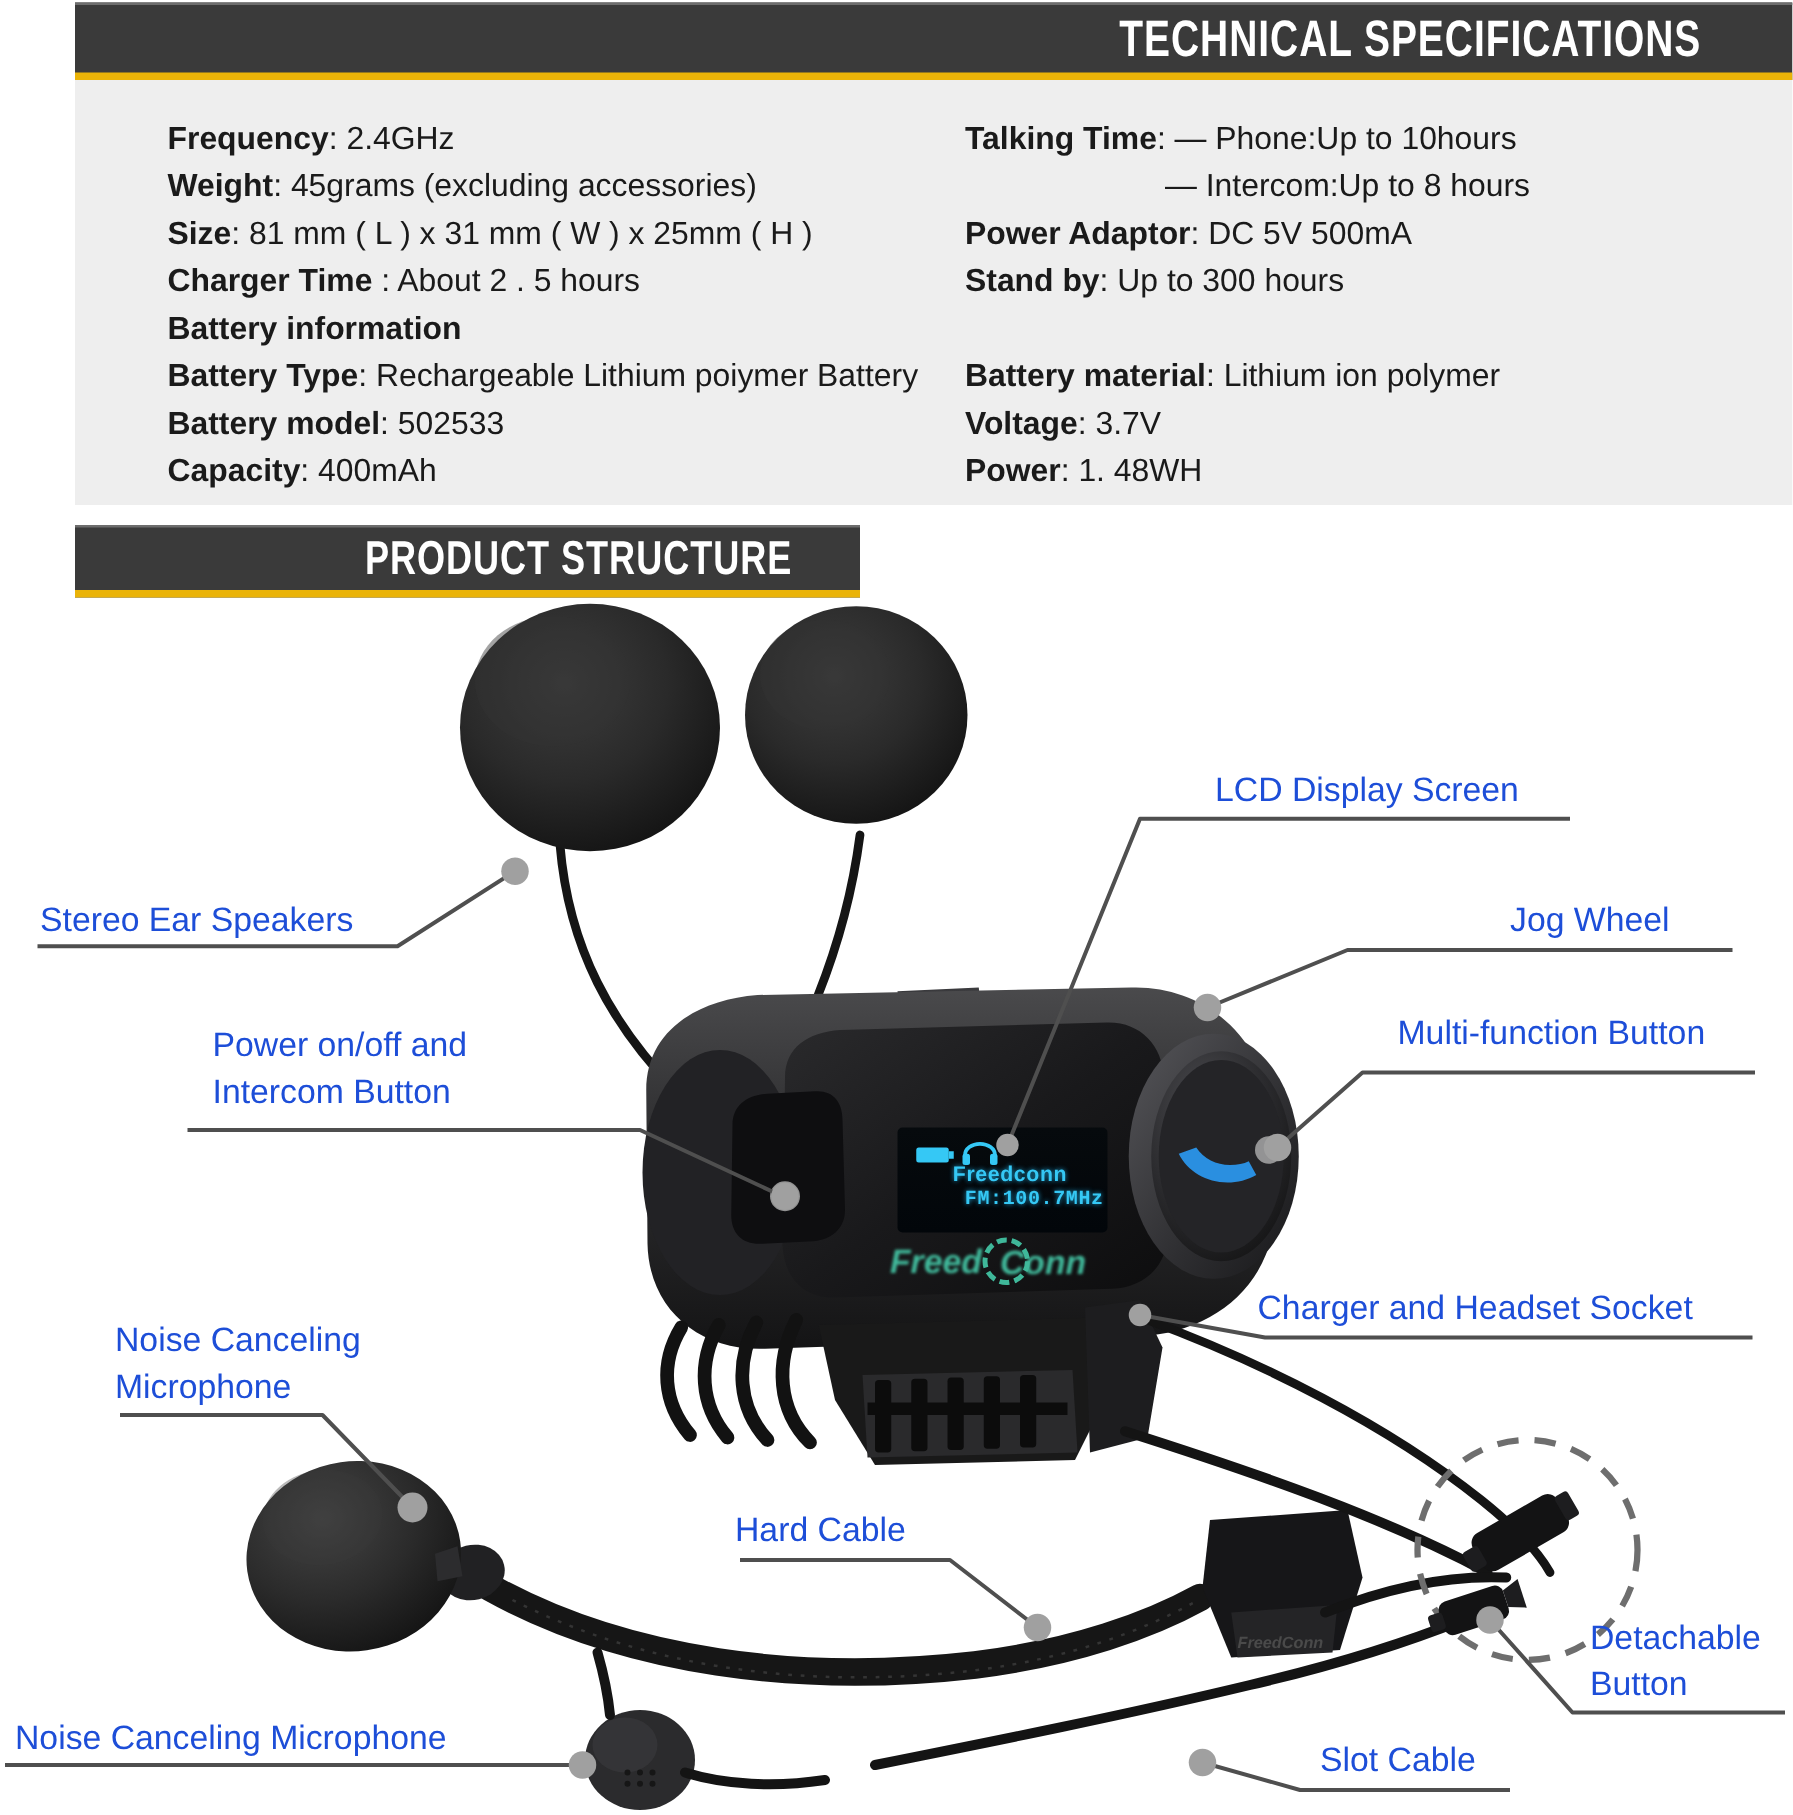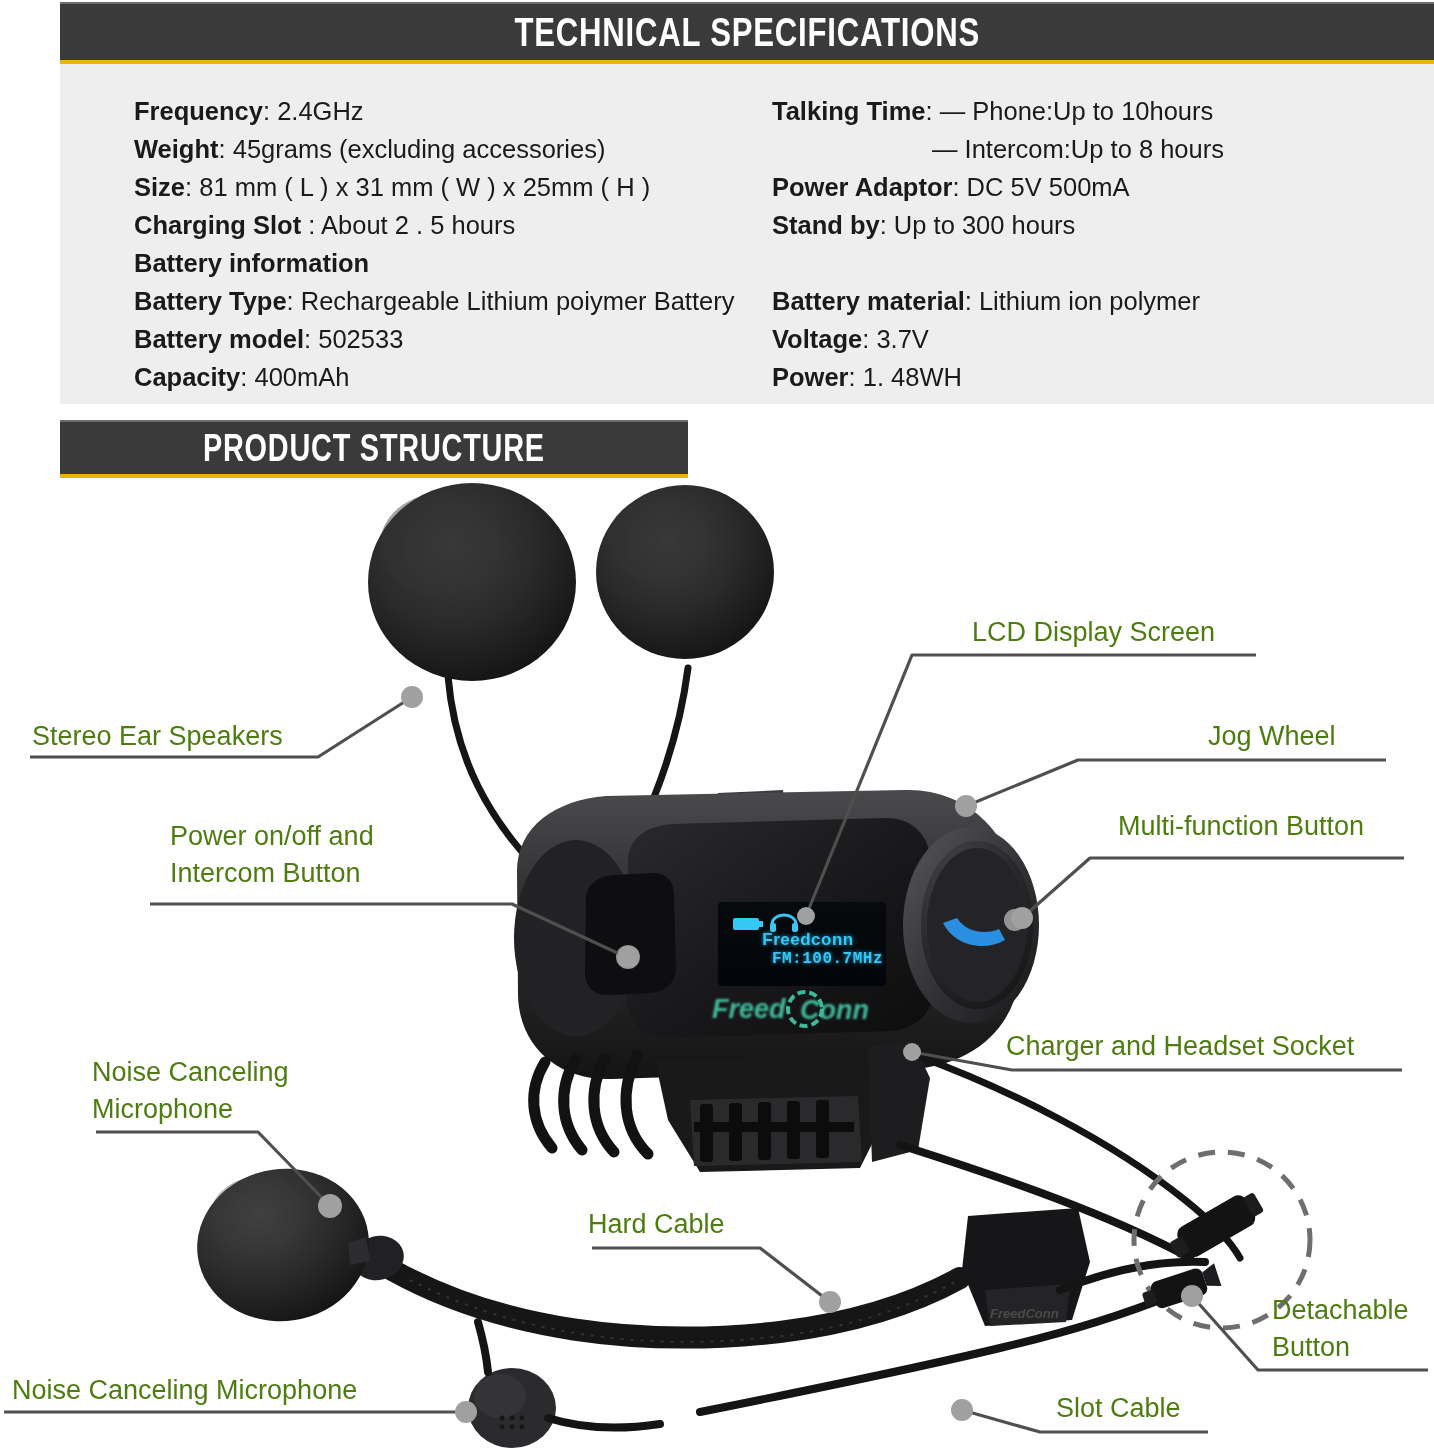--- a/index.html
+++ b/index.html
@@ -10,23 +10,23 @@
     overflow: hidden;
   }
   .page { position: relative; width: 1434px; height: 1452px; background: #fff; }
 
   
   .banner {
     position: absolute;
     background: #3a3a3a;
     display: flex;
     align-items: center;
-    justify-content: center;
+    justify-content: flex-end;
     border-top: 2px solid #6d6d6d;
-    border-bottom: 4px solid #eab308;
+    border-bottom: 6px solid #eab308;
   }
   .banner-text {
     color: #ffffff;
     font-weight: bold;
     letter-spacing: 1px;
     transform: scaleX(0.76);
     white-space: nowrap;
   }
   #banner-specs { left: 60px; top: 2px; width: 1374px; height: 62px; }
   #banner-specs .banner-text { font-size: 41px; }
@@ -50,21 +50,21 @@
     white-space: nowrap;
   }
   .spec-line b { font-weight: bold; }
   .spec-gap { height: 38px; }
   .spec-indent { padding-left: 160px; }
 
   
   .callout {
     position: absolute;
     font-size: 27px;
-    color: #4d7c0f;
+    color: #1d4ed8;
     line-height: 37px;
     white-space: nowrap;
   }
   .callout.two-line { white-space: normal; }
 
   svg.overlay {
     position: absolute; left: 0; top: 0;
     width: 1434px; height: 1452px;
     pointer-events: none;
   }
@@ -80,21 +80,21 @@
   <div class="banner" id="banner-specs">
     <span class="banner-text">TECHNICAL SPECIFICATIONS</span>
   </div>
 
   <div id="spec-panel">
 
     <div class="spec-col" id="spec-col-left">
       <div class="spec-line"><b>Frequency</b><span>: </span><span>2.4GHz</span></div>
       <div class="spec-line"><b>Weight</b><span>: </span><span>45grams (excluding accessories)</span></div>
       <div class="spec-line"><b>Size</b><span>: </span><span>81 mm ( L ) x 31 mm ( W ) x 25mm ( H )</span></div>
-      <div class="spec-line"><b>Charging Slot</b><span> : </span><span>About 2 . 5 hours</span></div>
+      <div class="spec-line"><b>Charger Time</b><span> : </span><span>About 2 . 5 hours</span></div>
       <div class="spec-line"><b>Battery information</b></div>
       <div class="spec-line"><b>Battery Type</b><span>: </span><span>Rechargeable Lithium poiymer Battery</span></div>
       <div class="spec-line"><b>Battery model</b><span>: </span><span>502533</span></div>
       <div class="spec-line"><b>Capacity</b><span>: </span><span>400mAh</span></div>
     </div>
 
     <div class="spec-col" id="spec-col-right">
       <div class="spec-line"><b>Talking Time</b><span>: </span><span>— Phone:Up to 10hours</span></div>
       <div class="spec-line spec-indent"><span>— Intercom:Up to 8 hours</span></div>
       <div class="spec-line"><b>Power Adaptor</b><span>: </span><span>DC 5V 500mA</span></div>

